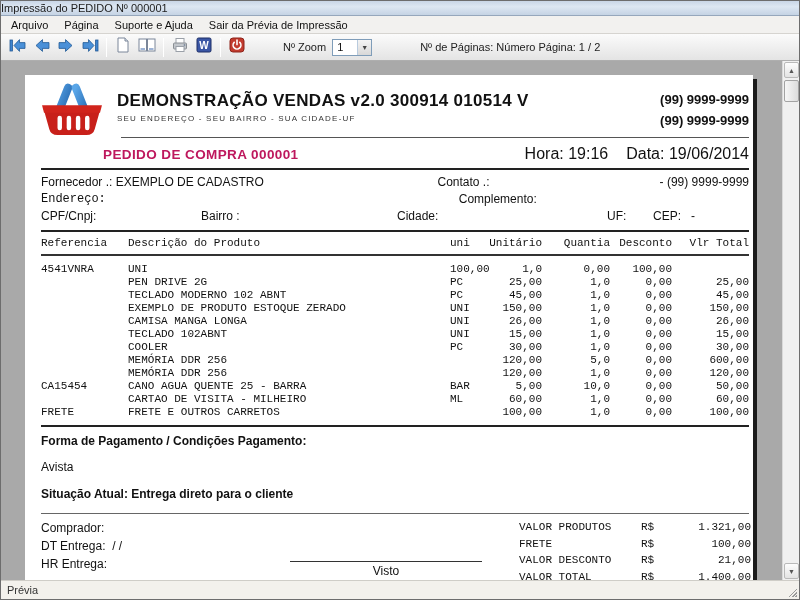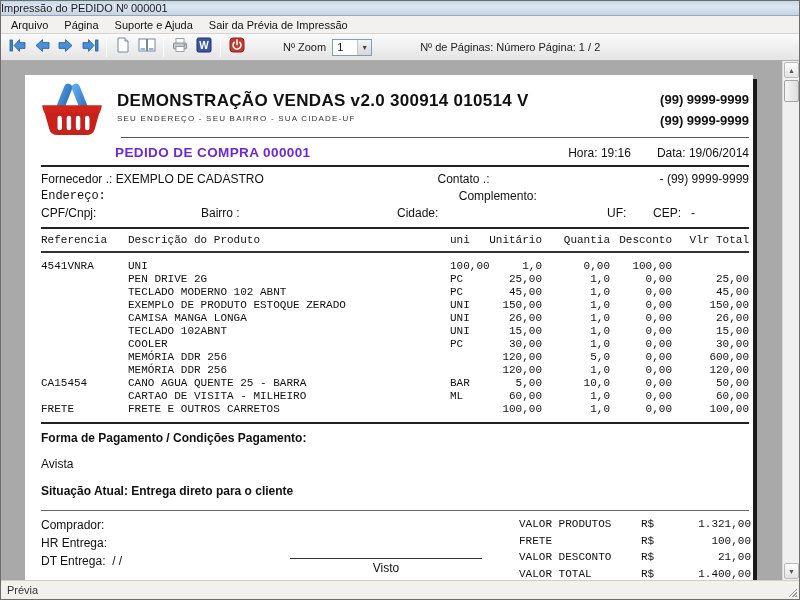--- a/index.html
+++ b/index.html
@@ -48,22 +48,22 @@
   
   .doc-header { display:flex; align-items:flex-start; }
   .logo { width:62px; height:56px; flex:none; }
   .hblock { margin-left:14px; padding-top:10px; }
   .company-title { font-size:17px; font-weight:bold; color:#111; letter-spacing:0.3px; white-space:nowrap; }
   .company-addr { font-size:8px; letter-spacing:1.2px; color:#333; margin-top:3px; }
   .phones { margin-left:auto; text-align:right; padding-top:8px; flex:none; }
   .phones div { font-size:13px; font-weight:bold; color:#111; line-height:1.65; white-space:nowrap; }
   .rule-h { border-top:1px solid #555; margin-left:80px; }
   .pedido-row { display:flex; align-items:baseline; padding:7px 0 5px 62px; }
-  .pedido-title { font-size:13.5px; font-weight:bold; color:#6d28d9; letter-spacing:0.4px;margin-left:12px; }
-  .hd-right { margin-left:auto; display:flex; gap:26px; font-size:12px; color:#111; }
+  .pedido-title { font-size:13.5px; font-weight:bold; color:#be185d; letter-spacing:0.4px; }
+  .hd-right { margin-left:auto; display:flex; gap:18px; font-size:16px; color:#111; }
   .rule2 { border-top:2px solid #222; }
 
   .info { font-size:12px; color:#111; padding:4px 0 5px 0; }
   .info .irow { display:flex; line-height:17px; }
   .lab { white-space:pre; }
   .r1-left { width:56%; }
   .r1-mid { flex:1; }
   .r1-right { text-align:right; white-space:nowrap; }
   .r2-left { width:59%;font-family:Liberation Mono, monospace; }
   .r3-c1 { width:160px; } .r3-c2 { width:196px; } .r3-c3 { width:210px; } .r3-c4 { width:46px; } .r3-c5 { flex:1; }
@@ -404,22 +404,22 @@
         <div class="payment">
           <div class="pay-label">Forma de Pagamento / Condições Pagamento:</div>
           <div class="pay-value">Avista</div>
           <div class="situ">Situação Atual: Entrega direto para o cliente</div>
         </div>
         <div class="rule-pay"></div>
 
         <div class="bottom">
           <div class="b-left">
             <div class="lab">Comprador:</div>
+            <div class="lab">DT Entrega:  / /</div>
             <div class="lab">HR Entrega:</div>
-            <div class="lab">DT Entrega:  / /</div>
           </div>
           <div class="b-mid">
             <div class="sigline"></div>
             <div class="visto">Visto</div>
           </div>
           <div class="b-right mono">
 
               <div class="trow-total">
                 <span class="tt-label">VALOR PRODUTOS</span>
                 <span class="tt-cur">R$</span>

